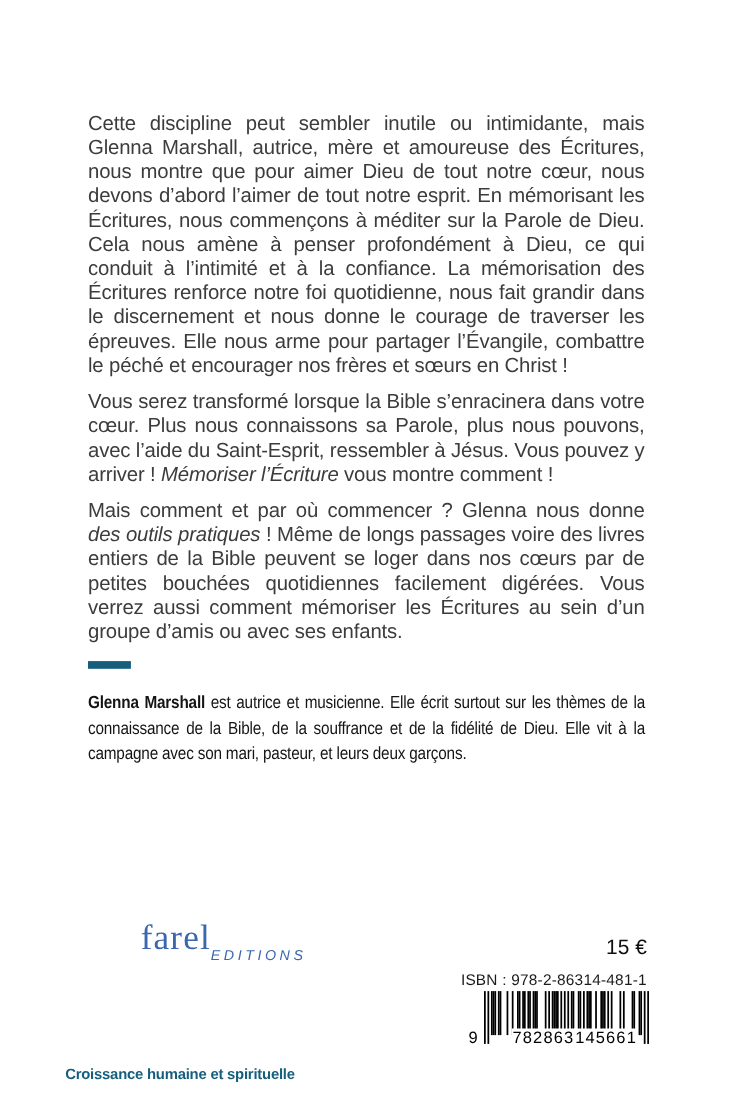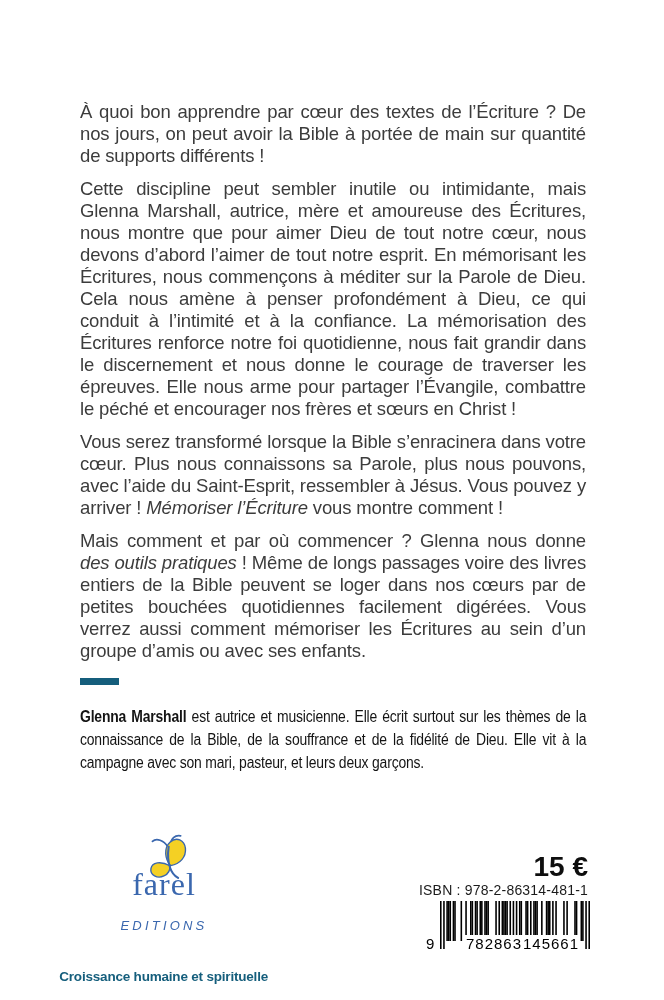--- a/index.html
+++ b/index.html
@@ -25,56 +25,55 @@
   .dash{width:39px;height:7px;background:var(--teal);margin:16px 0 20px 0}
   .bio{
     width:582px;transform:scaleX(0.87);transform-origin:0 0;
     font-size:16px;line-height:23px;color:#141414;
     text-align:justify;letter-spacing:-0.2px;
   }
   .bio strong{font-weight:bold}
   
   .logo{
     position:absolute;left:118px;top:833px;width:92px;
-    display:flex;flex-direction:column;align-items:center;
+    display:flex;flex-direction:row;align-items:center;
     color:var(--logo_blue);
   }
   .butterfly{transform:rotate(-6deg);margin-left:10px}
   .logo-word{
     font-family:"Liberation Serif","DejaVu Serif",serif;
     font-size:32px;line-height:28px;margin-top:-13px;letter-spacing:1px;
   }
   .logo-sub{font-style:italic;font-size:13px;letter-spacing:3.2px;margin-top:20px}
   .banner{
     position:absolute;left:62px;top:919px;width:188px;height:26px;
     background:var(--teal);color:#ffffff;font-weight:bold;font-size:15.5px;
     display:flex;align-items:center;justify-content:center;letter-spacing:0.2px;
   }
   .tagline{
     position:absolute;left:44px;top:969px;width:224px;text-align:right;
     color:var(--teal);font-weight:bold;font-size:13.5px;letter-spacing:-0.2px;
   }
   
-  .price{position:absolute;top:851px;right:76px;font-size:28px;font-weight:bold;color:#0e0e0e}
+  .price{position:absolute;top:851px;right:76px;font-size:19px;font-weight:normal;color:#0e0e0e}
   .isbn{position:absolute;top:882px;right:76px;font-size:14px;color:#1b1b1b;white-space:nowrap;letter-spacing:0.2px}
   .barcode{position:absolute;top:901px;right:74px;width:164px;height:56px}
   #barcode-svg{position:absolute;left:14px;top:0;width:150px;height:48px;fill:#000}
   .barcode-digits{position:absolute;top:34px;left:0;width:164px;height:20px;font-size:15px;color:#000;letter-spacing:1px}
   .barcode-digits span{position:absolute;top:0;line-height:18px;background:#fff}
   .d-lead{left:0;width:12px;text-align:left}
   .d-left{left:39px;width:58px;text-align:center}
   .d-right{left:96px;width:58px;text-align:center}
 </style>
 </head>
 <body>
 
 <div class="page">
 
   <main class="synopsis">
-    <p>À quoi bon apprendre par cœur des textes de l’Écriture ? De nos jours, on peut avoir la Bible à portée de main sur quantité de supports différents !</p>
     <p>Cette discipline peut sembler inutile ou intimidante, mais Glenna Marshall, autrice, mère et amoureuse des Écritures, nous montre que pour aimer Dieu de tout notre cœur, nous devons d’abord l’aimer de tout notre esprit. En mémorisant les Écritures, nous commençons à méditer sur la Parole de Dieu. Cela nous amène à penser profondément à Dieu, ce qui conduit à l’intimité et à la confiance. La mémorisation des Écritures renforce notre foi quotidienne, nous fait grandir dans le discernement et nous donne le courage de traverser les épreuves. Elle nous arme pour partager l’Évangile, combattre le péché et encourager nos frères et sœurs en Christ !</p>
     <p><span>Vous serez transformé lorsque la Bible s’enracinera dans votre cœur. Plus nous connaissons sa Parole, plus nous pouvons, avec l’aide du Saint-Esprit, ressembler à Jésus. Vous pouvez y arriver ! </span><em>Mémoriser l’Écriture</em><span> vous montre comment !</span></p>
     <p><span>Mais comment et par où commencer ? Glenna nous donne </span><em>des outils pratiques</em><span> ! Même de longs passages voire des livres entiers de la Bible peuvent se loger dans nos cœurs par de petites bouchées quotidiennes facilement digérées. Vous verrez aussi comment mémoriser les Écritures au sein d’un groupe d’amis ou avec ses enfants.</span></p>
 
     <div class="dash"></div>
 
     <p class="bio"><strong>Glenna Marshall</strong><span> est autrice et musicienne. Elle écrit surtout sur les thèmes de la connaissance de la Bible, de la souffrance et de la fidélité de Dieu. Elle vit à la campagne avec son mari, pasteur, et leurs deux garçons.</span></p>
   </main>
 
   <div class="logo">

